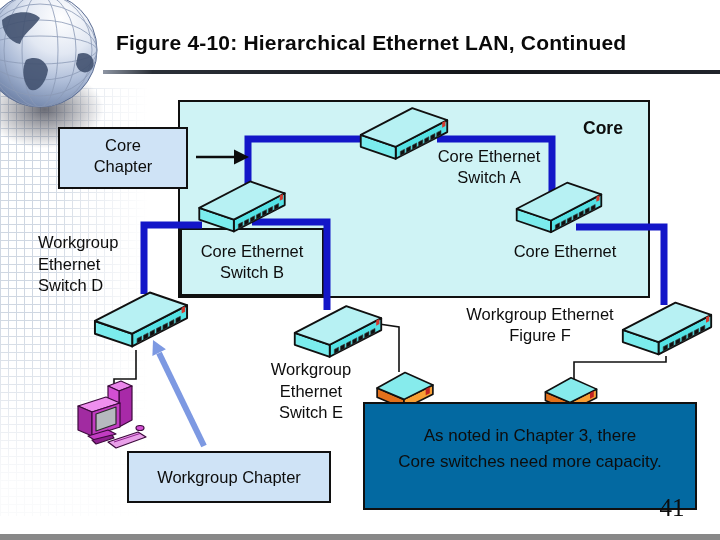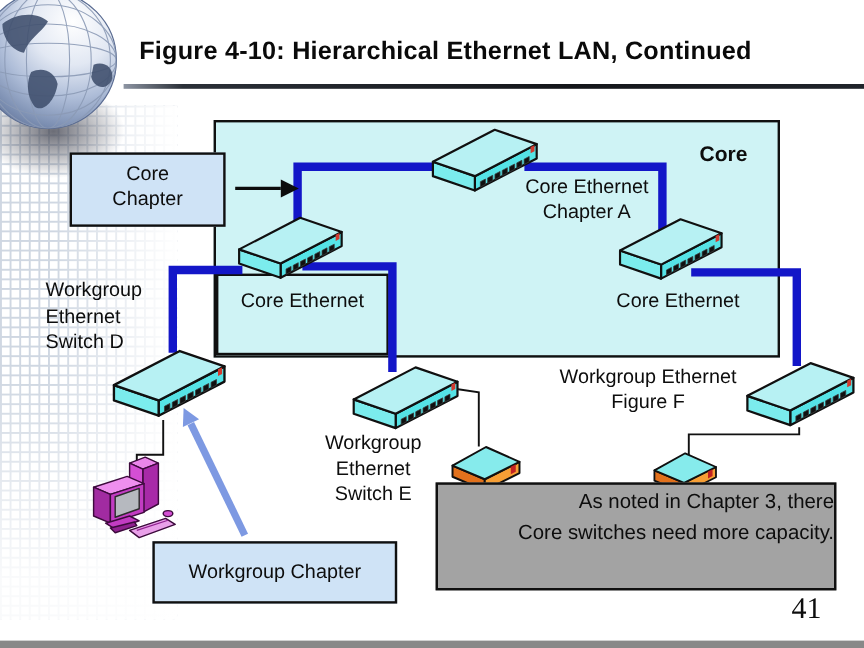--- a/index.html
+++ b/index.html
@@ -44,22 +44,22 @@
   .lbl{font-size:16.5px;line-height:20.5px;text-align:center;white-space:nowrap;}
   .lbl-left{text-align:left;}
   .lbl-a{left:422px;top:146px;width:134px;}
   .core-lbl{left:583px;top:118px;font-size:17.5px;font-weight:bold;}
   .lbl-c{left:498px;top:241px;width:134px;}
   .lbl-f{left:446px;top:304px;width:188px;}
   .lbl-d{left:38px;top:232px;line-height:21.5px;}
   .lbl-e{left:249px;top:359px;width:124px;line-height:21.5px;}
   .note-box{
     left:363px;top:402px;width:330px;height:85px;
-    background:#a3a3a3;border:2px solid #101010;text-align:right;
-    font-size:17px;line-height:26px;padding-top:1px;
+    background:#0369a1;border:2px solid #101010;text-align:center;
+    font-size:17px;line-height:26px;padding-top:19px;
   }
   .page-num{left:649px;top:494px;width:46px;font-size:25px;text-align:center;font-family:Liberation Serif, serif;}
   svg{display:block;}
   .overlay{left:0;top:0;pointer-events:none;}
 </style>
 </head>
 <body>
 
 <div class="slide">
 
@@ -97,20 +97,21 @@
     </g>
   </svg>
 
   <div class="abs title">Figure 4-10: Hierarchical Ethernet LAN, Continued</div>
   <div class="abs title-rule"></div>
 
   <div class="abs panel"></div>
 
   <div class="abs cyanbox switch-b-box">
     <div>Core Ethernet</div>
+    <div>Switch B</div>
   </div>
 
   <svg class="abs overlay" width="720" height="540" viewBox="0 0 720 540">
     <g stroke="#1316c8" stroke-width="7" fill="none" stroke-linejoin="miter">
       <polyline points="366,139 248,139 248,186"></polyline>
       <polyline points="437,139 552,139 552,192"></polyline>
       <polyline points="576,227 664,227 664,305"></polyline>
       <polyline points="202,225 144,225 144,294"></polyline>
       <polyline points="252,222 327,222 327,310"></polyline>
     </g>
@@ -202,21 +203,21 @@
   <div class="abs callout core-switches-box">
     <div>Core</div>
     <div>Chapter</div>
   </div>
   <div class="abs callout workgroup-switch-box">Workgroup Chapter</div>
 
   <div class="abs lbl core-lbl">Core</div>
 
   <div class="abs lbl lbl-a">
     <div>Core Ethernet</div>
-    <div>Chapter A</div>
+    <div>Switch A</div>
   </div>
 
   <div class="abs lbl lbl-c">
     <div>Core Ethernet</div>
   </div>
 
   <div class="abs lbl lbl-f">
     <div>Workgroup Ethernet</div>
     <div>Figure F</div>
   </div>

